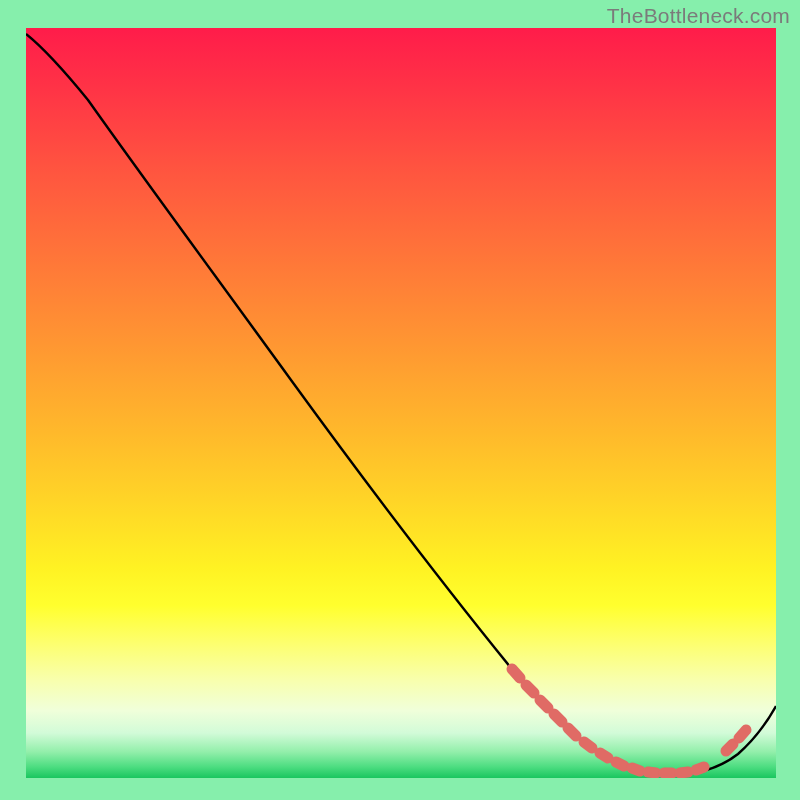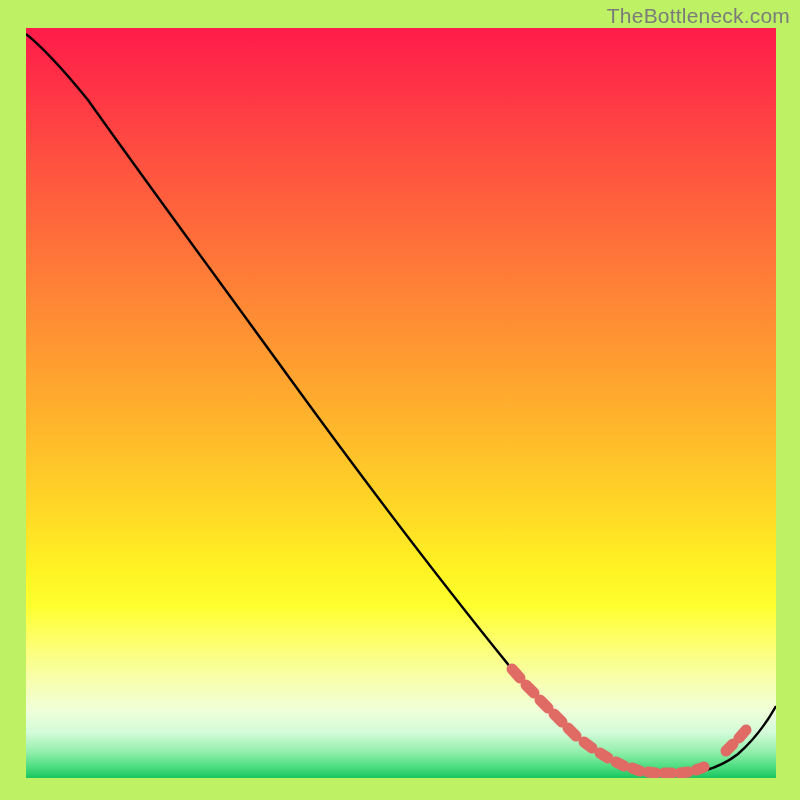--- a/index.html
+++ b/index.html
@@ -8,21 +8,21 @@
     width: 800px;
     height: 800px;
     background: #000000;
     font-family: Arial, Helvetica, sans-serif;
     overflow: hidden;
   }
   .stage {
     position: relative;
     width: 800px;
     height: 800px;
-    background: #bef264;
+    background: #86efac;
   }
   .watermark {
     position: absolute;
     top: 4px;
     right: 10px;
     color: #7b7b7b;
     font-size: 21px;
     font-weight: 400;
     letter-spacing: 0.2px;
     user-select: none;

